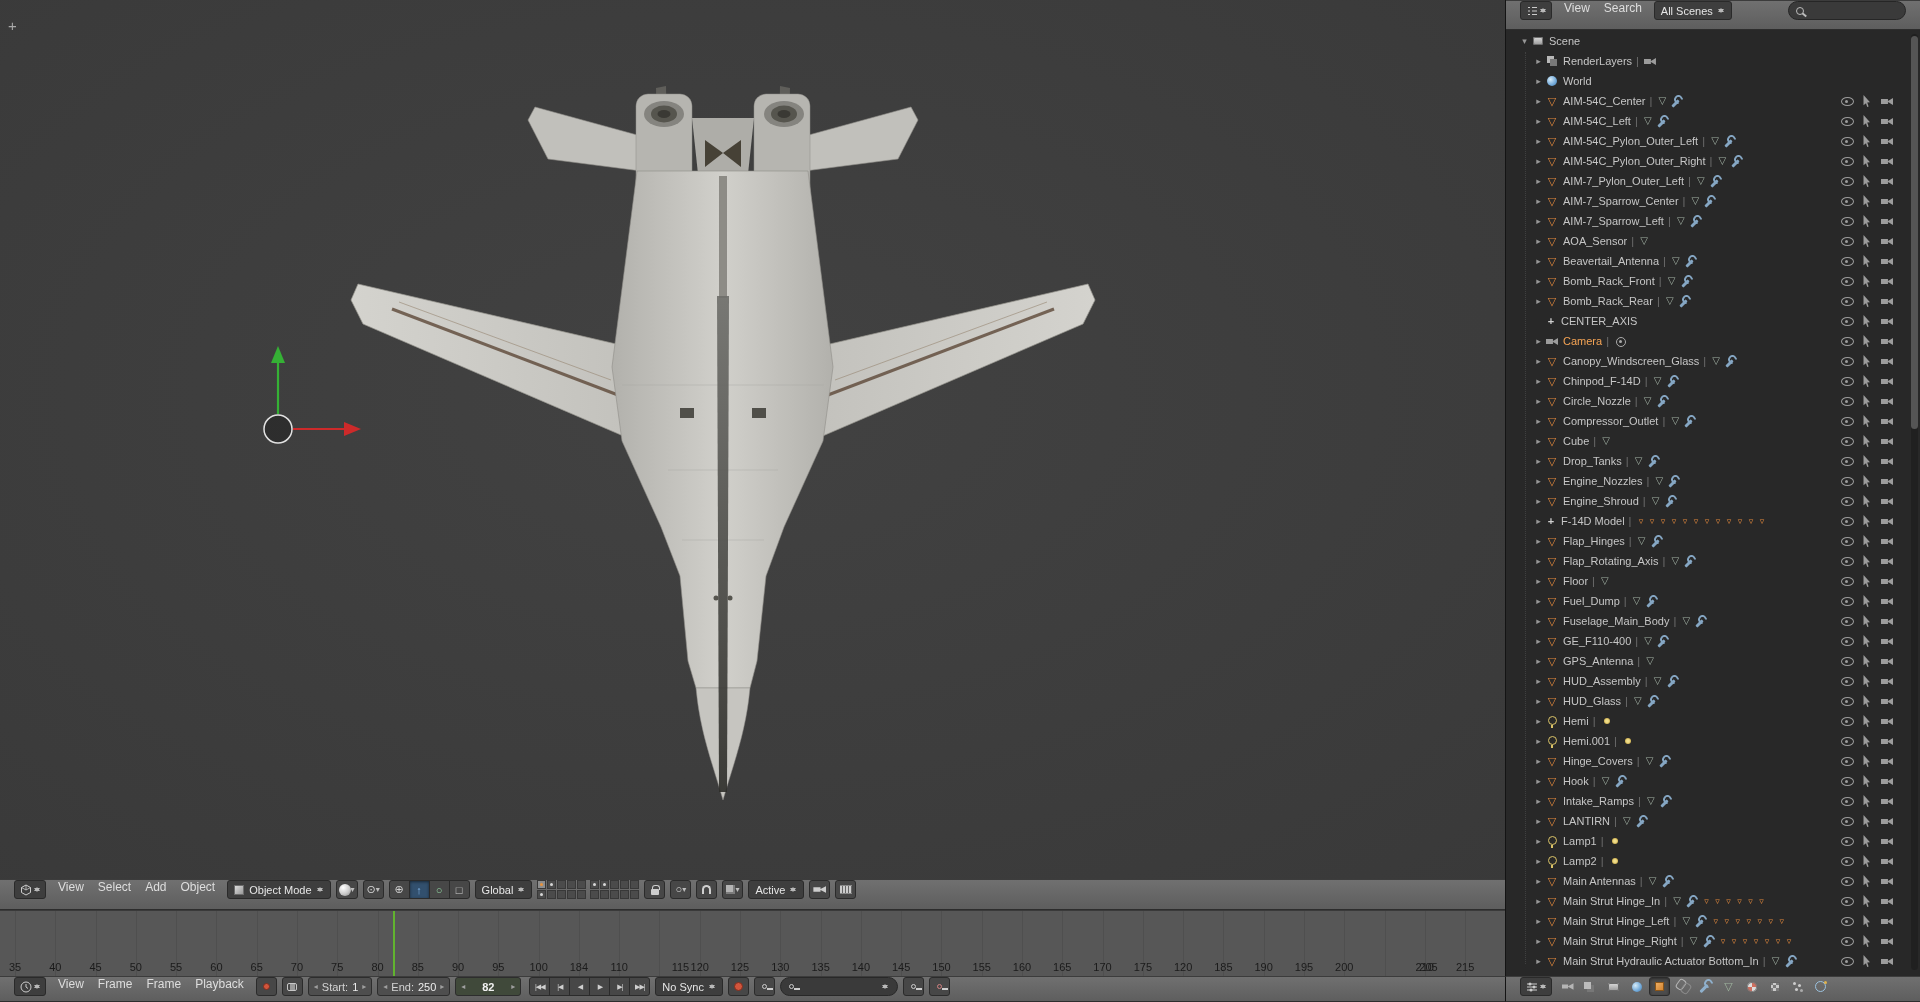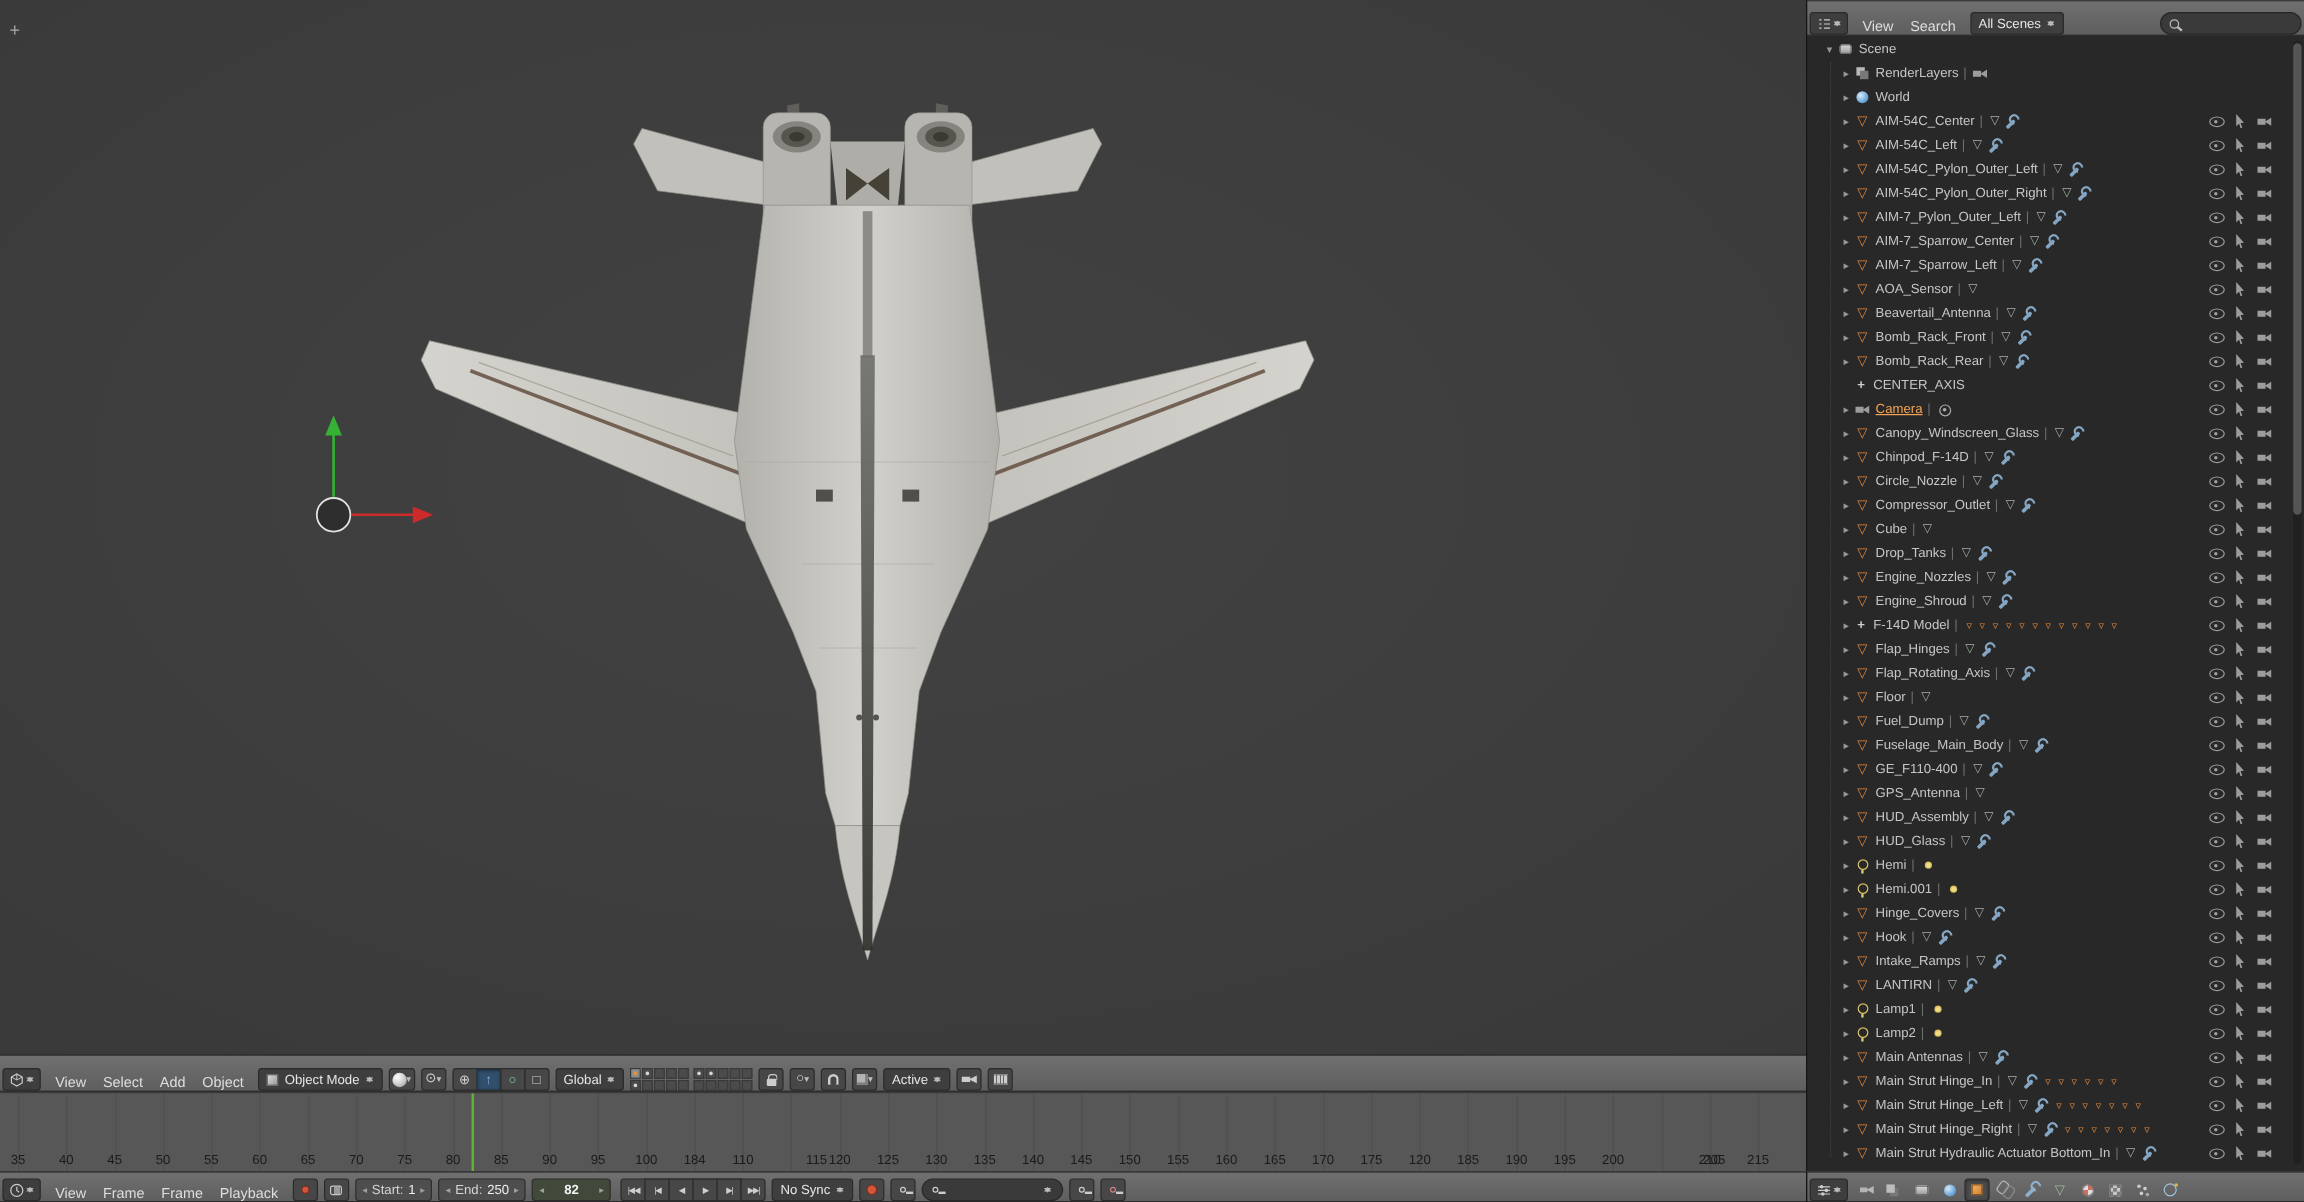--- a/index.html
+++ b/index.html
@@ -4,21 +4,21 @@
 <style>
   * { box-sizing: border-box; margin: 0; padding: 0; }
   html,body { width:1920px; height:1002px; overflow:hidden; background:#1a1a1a;
     font-family:"Liberation Sans","DejaVu Sans",sans-serif; }
   #app { position:relative; width:1920px; height:1002px; background:#1a1a1a; }
 
   
   #viewport { position:absolute; left:0; top:0; width:1505px; height:879px; overflow:hidden; }
   #vp-plus { position:absolute; left:8px; top:18px; color:#a8a8a8; font-size:15px; line-height:15px; }
   .hdr { background:linear-gradient(#707070,#5e5e5e); border-top:1px solid #3c3c3c; border-bottom:1px solid #2d2d2d;
-    display:flex; align-items:flex-end; gap:5px; padding:0 2px; }
+    display:flex; align-items:flex-start; gap:5px; padding:0 14px; }
   #vp-header { position:absolute; left:0; top:879px; width:1505px; height:31px; }
   #timeline { position:absolute; left:0; top:910px; width:1564px; height:66px; background:#575757; border-top:1px solid #3a3a3a; overflow:hidden; }
   #tl-header { position:absolute; left:0; top:976px; width:1505px; height:26px; }
   #outliner { position:absolute; left:1505px; top:0; width:415px; height:976px; background:#282828; border-left:1px solid #141414; overflow:hidden; }
   #ol-header { position:absolute; left:0; top:0; width:100%; height:30px; }
   #props-header { position:absolute; left:1505px; top:976px; width:415px; height:26px; border-left:1px solid #141414; }
 
   
   .menus { display:flex; align-items:center; }
   .menu-item { color:#dedede; font-size:12px; padding:0 7px; cursor:default; }
@@ -84,21 +84,21 @@
   .ruler-num { position:absolute; bottom:3px; transform:translateX(-50%); font-size:11px; color:#1b1b1b; }
   .cfline { position:absolute; top:0; bottom:0; width:2px; background:#61b32f; }
 
   
   #ol-rows { position:absolute; left:0; top:31px; right:10px; }
   .ol-row { height:20px; display:flex; align-items:center; position:relative; font-size:11px; color:#c6c6c6; white-space:nowrap; }
   .ol-row.lvl0 { padding-left:12px; }
   .ol-row.lvl1 { padding-left:26px; }
   .expander { width:13px; color:#979797; font-size:9px; text-align:center; flex:0 0 auto; }
   .ol-name { margin-left:2px; }
-  .ol-name.active { color:#f5a455;text-decoration:underline; }
+  .ol-name.active { color:#f5a455; }
   .sep { color:#6f6f6f; margin:0 4px; }
   .ico { display:inline-block; width:14px; height:14px; position:relative; flex:0 0 auto;
     text-align:center; line-height:14px; font-size:11px; margin-right:2px; }
   .ic-mesh { color:#e0873c; }
   .ic-mesh-data { color:#a4b3a6; font-size:10px; width:12px; }
   .ic-child { color:#e0873c; font-size:9px; width:11px; margin-right:0; }
   .ic-empty { color:#cfcfcf; font-weight:bold; width:12px; }
   .ic-camera::before { content:""; position:absolute; left:1px; top:3px; width:12px; height:9px; background:#9c9c9c;
     clip-path:polygon(0 22%,58% 22%,58% 45%,100% 10%,100% 90%,58% 55%,58% 78%,0 78%); }
   .ic-camera-badge::before { content:""; position:absolute; left:3px; top:3px; width:8px; height:8px;

